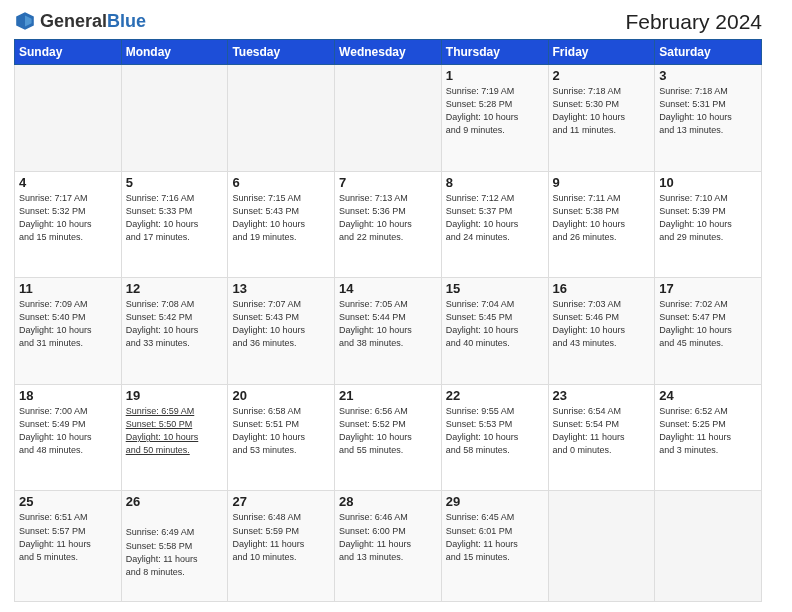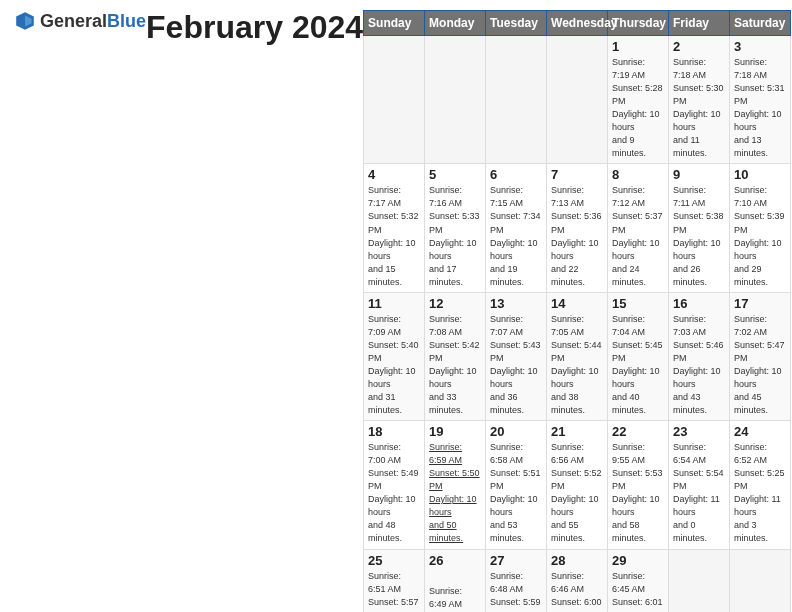--- a/index.html
+++ b/index.html
@@ -6,23 +6,23 @@
     body {
       font-family: Arial, sans-serif;
       background: #fff;
       width: 792px;
       height: 612px;
       overflow: hidden;
     }
     .page {
       width: 792px;
       height: 612px;
-      padding: 10px 1px 10px 14px;
+      padding: 10px 30px 10px 14px;
       display: flex;
-      flex-direction: row;
+      flex-direction: column;
     }
     .header {
       display: flex;
       justify-content: space-between;
       align-items: flex-start;
       margin-bottom: 6px;
     }
     .logo {
       display: flex;
       align-items: center;
@@ -36,38 +36,38 @@
     .logo-general { color: #333; }
     .logo-blue { color: #2a6db5; }
     .logo-icon {
       width: 22px;
       height: 22px;
     }
     .title-block {
       text-align: right;
     }
     .month-title {
-      font-size: 32px;
-      font-weight: bold;
+      font-size: 21px;
+      font-weight: normal;
       color: #222;
       line-height: 1.1;
     }
     .subtitle {
       font-size: 15px;
       color: #444;
     }
     .calendar {
       flex: 1;
       border: 1px solid #ccc;
       border-collapse: collapse;
       width: 100%;
       table-layout: fixed;
     }
     .calendar th {
-      background: #737373;
+      background: #1d4ed8;
       color: #fff;
       font-size: 12px;
       font-weight: bold;
       padding: 5px 4px;
       text-align: left;
       border: 1px solid #1e5a9c;
     }
     .calendar td {
       border: 1px solid #ddd;
       vertical-align: top;
@@ -166,21 +166,21 @@
           <td>
             <span class="day-num">5</span>
             <div class="day-info" style="white-space: pre-line;">Sunrise: 7:16 AM
 Sunset: 5:33 PM
 Daylight: 10 hours
 and 17 minutes.</div>
           </td>
           <td>
             <span class="day-num">6</span>
             <div class="day-info" style="white-space: pre-line;">Sunrise: 7:15 AM
-Sunset: 7:34 PM
+Sunset: 5:43 PM
 Daylight: 10 hours
 and 19 minutes.</div>
           </td>
           <td>
             <span class="day-num">7</span>
             <div class="day-info" style="white-space: pre-line;">Sunrise: 7:13 AM
 Sunset: 5:36 PM
 Daylight: 10 hours
 and 22 minutes.</div>
           </td>

